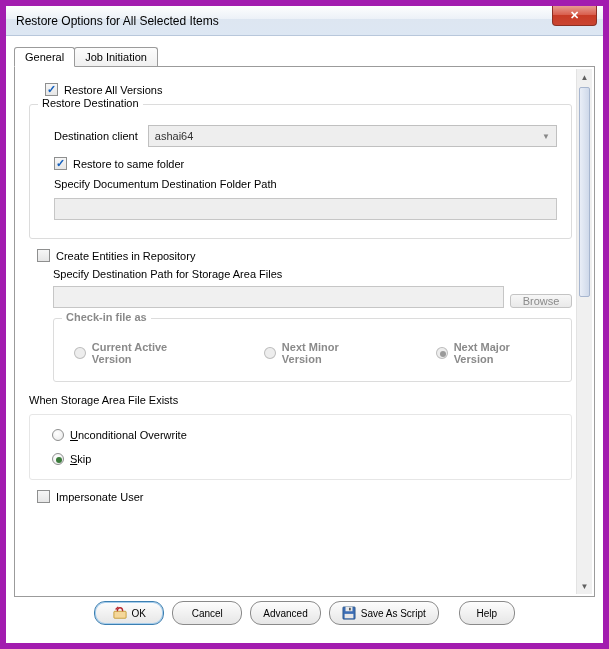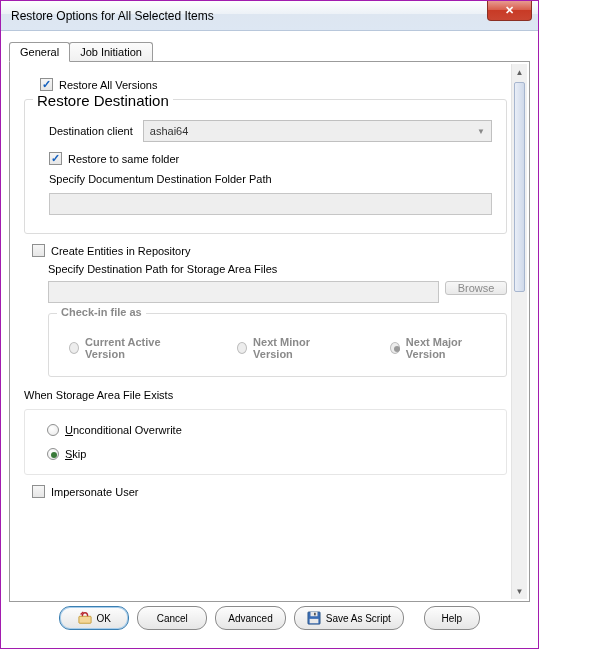--- a/index.html
+++ b/index.html
@@ -4,23 +4,23 @@
 <style>
   * { box-sizing: border-box; }
   html, body {
     margin: 0; padding: 0;
     font-family: "Segoe UI", Tahoma, sans-serif;
     font-size: 11px;
     background: #fff;
     color: #000;
   }
   .window {
-    width: 539px;
+    width: 609px;
     height: 649px;
-    border: 1px solid #a21caf;
+    border: 6px solid #a21caf;
     background: #fff;
     position: relative;
     display: flex;
     flex-direction: column;
   }
   
   .titlebar {
     height: 30px;
     background: linear-gradient(to bottom, #fdfefe 0%, #ecf1f7 45%, #dde6f1 46%, #dde7f3 100%);
     border-bottom: 1px solid #b8c7db;
@@ -191,21 +191,21 @@
     margin: 8px 0 10px 0;
     padding: 14px 14px 14px 14px;
     position: relative;
   }
   .groupbox .legend {
     position: absolute;
     top: -8px;
     left: 8px;
     background: #fff;
     padding: 0 4px;
-    font-size: 15px;
+    font-size: 11px;
   }
   .sub-indent { margin-left: 16px; }
 
   .field-row {
     display: flex;
     align-items: center;
     gap: 10px;
     margin: 6px 0;
   }
   .label { white-space: nowrap; }
@@ -255,21 +255,21 @@
     justify-content: flex-end;
   }
 
   .section-title {
     margin: 12px 0 4px 0;
   }
 
   .path-row {
     display: flex;
     gap: 6px;
-    align-items: flex-start;
+    align-items: flex-end;
   }
   .path-row .textfield { flex: 1; }
   .browse-btn {
     width: 62px;
     border: 1px solid #c4c4c4;
     background: linear-gradient(to bottom, #f7f7f7, #e9e9e9);
     color: #8a8a8a;
     display: flex;
     align-items: center;
     justify-content: center;

